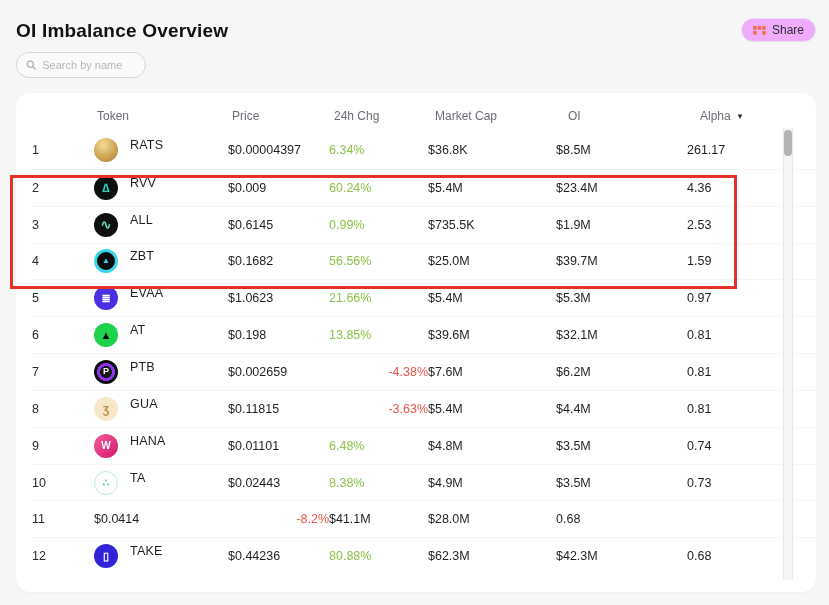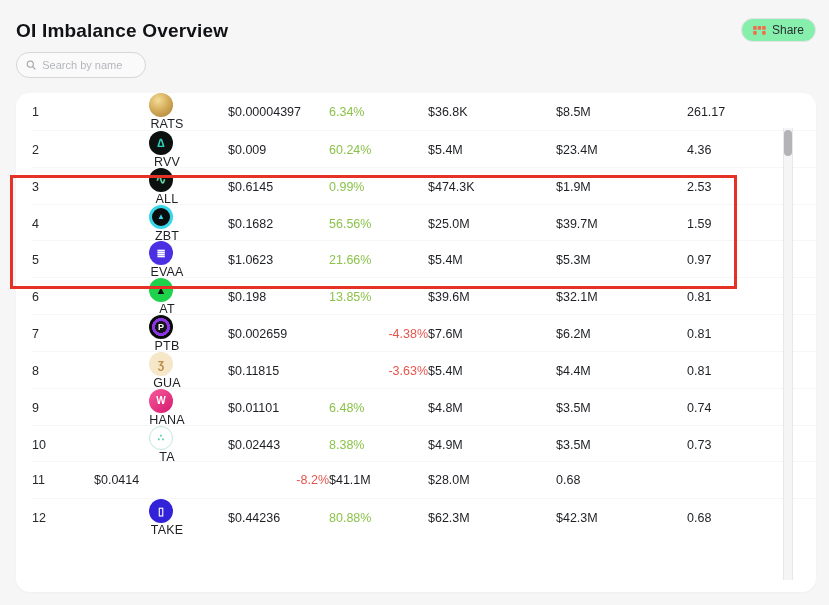--- a/index.html
+++ b/index.html
@@ -8,21 +8,21 @@
     background:#f6f6f7;
     font-family:"Liberation Sans", sans-serif;
     color:#202227;
     position:relative;
     --pos:#8bc34a; --neg:#e8544c;
   }
   .topbar { position:absolute; left:16px; top:16px; right:13px; display:flex; justify-content:space-between; align-items:flex-end; }
   h1.title { font-size:19px; font-weight:700; color:#101114; letter-spacing:.2px; padding-top:2px; }
   .share-btn {
     display:flex; align-items:center; gap:6px;
-    background:#86efac; border:1px solid #e4e4e7; border-radius:999px;
+    background:#f0abfc; border:1px solid #e4e4e7; border-radius:999px;
     padding:4px 11px; font-size:12px; color:#2b2d31; cursor:pointer;
     font-family:"Liberation Sans", sans-serif; margin-top:2px;
   }
   .search-box {
     position:absolute; left:16px; top:52px; width:130px; height:25px;
     border:1px solid #d6d6da; border-radius:13px; background:#fafafb;
     display:flex; align-items:center; padding:12px 9px; gap:6px;
   }
   .search-box input {
     border:none; outline:none; background:transparent; width:100%;
@@ -46,21 +46,21 @@
   .th:nth-child(4){ padding-left:5px; }
   .th:nth-child(5){ padding-left:7px; }
   .th:nth-child(6){ padding-left:12px; }
   .th:nth-child(7){ padding-left:13px; display:flex; align-items:center; gap:7px; }
   .caret { font-size:9px; color:#26282c; }
   .tbody { margin-top:0; }
   .tr { height:36.85px; cursor:pointer; }
   .tr + .tr { border-top:1px solid #f6f6f7; }
   .td { font-size:12.5px; color:#1d1f24; }
   .td-rank { font-size:12.5px; color:#26282c; }
-  .td-token { display:flex; align-items:center;flex-direction:column; }
+  .td-token { display:flex; align-items:flex-start; }
   .coin {
     width:24px; height:24px; border-radius:50%; flex:0 0 24px;
     display:flex; align-items:center; justify-content:center; overflow:hidden;
   }
   .coin-glyph { font-weight:700; line-height:1; }
   .sym { margin-left:12px; font-size:12.5px; color:#1d1f24; letter-spacing:.2px; }
   .chg-pos { color:var(--pos); }
   .chg-neg { color:var(--neg);text-align:right; }
   .scrollbar-track {
     position:absolute; left:767px; top:35px; width:10px; height:452px;
@@ -94,20 +94,32 @@
 
 <div class="search-box">
   <svg width="12" height="12" viewBox="0 0 12 12" fill="none" stroke="#9a9ca2" stroke-width="1.2">
     <circle cx="5" cy="5" r="3.6"></circle>
     <line x1="7.8" y1="7.8" x2="11" y2="11"></line>
   </svg>
   <input placeholder="Search by name" style="">
 </div>
 
 <div class="card">
+  <div class="thead">
+    <div class="th"></div>
+    <div class="th">Token</div>
+    <div class="th">Price</div>
+    <div class="th">24h Chg</div>
+    <div class="th">Market Cap</div>
+    <div class="th">OI</div>
+    <div class="th">
+      <span>Alpha</span>
+      <span class="caret">▾</span>
+    </div>
+  </div>
   <div class="tbody">
       <div class="tr">
     <div class="td td-rank">1</div>
     <div class="td td-token">
       <span class="coin" style="background: radial-gradient(circle at 38% 30%, rgb(244, 220, 150), rgb(210, 169, 87) 50%, rgb(168, 130, 58) 95%);">
             <span class="coin-glyph" style="color: rgb(138, 106, 42); font-size: 9px;"></span>
           </span>
       <span class="sym">RATS</span>
     </div>
     <div class="td td-price">$0.00004397</div>
@@ -133,21 +145,21 @@
       <div class="tr">
     <div class="td td-rank">3</div>
     <div class="td td-token">
       <span class="coin" style="background: rgb(12, 17, 16);">
             <span class="coin-glyph" style="color: rgb(100, 217, 168); font-size: 13px;">∿</span>
           </span>
       <span class="sym">ALL</span>
     </div>
     <div class="td td-price">$0.6145</div>
     <div class="td td-chg chg-pos">0.99%</div>
-    <div class="td td-mcap">$474.3K</div>
+    <div class="td td-mcap">$735.5K</div>
     <div class="td td-oi">$1.9M</div>
     <div class="td td-alpha">2.53</div>
   </div>
       <div class="tr">
     <div class="td td-rank">4</div>
     <div class="td td-token">
       <span class="coin" style="background: rgb(11, 13, 13); border: 3px solid rgb(56, 213, 232);">
             <span class="coin-glyph" style="color: rgb(56, 213, 232); font-size: 8px;">▲</span>
           </span>
       <span class="sym">ZBT</span>

